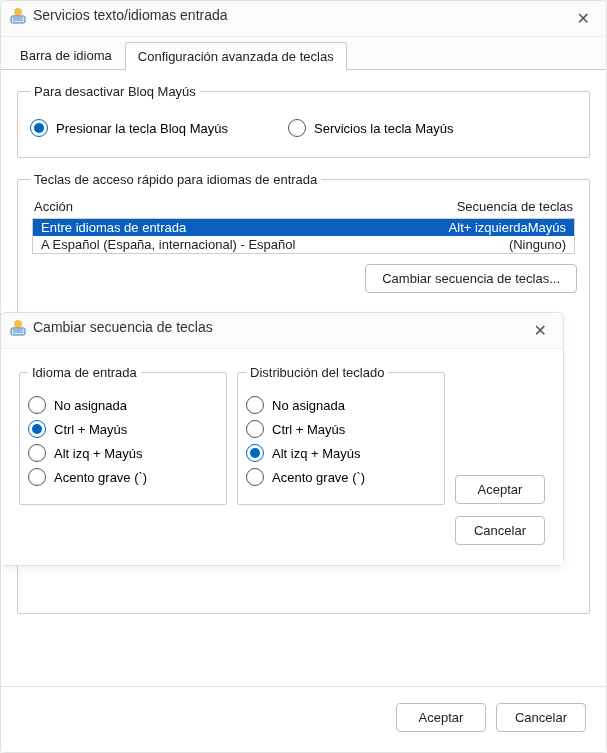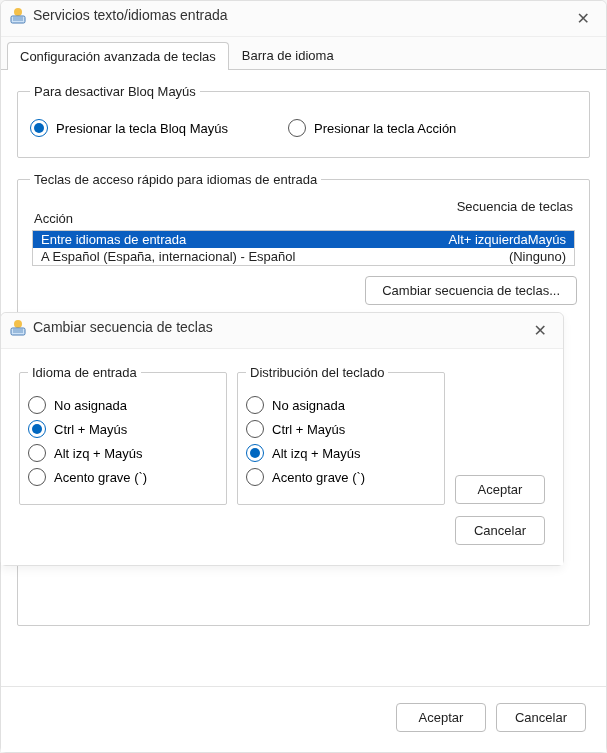--- a/index.html
+++ b/index.html
@@ -112,21 +112,21 @@
     display: flex;
     gap: 60px;
     align-items: flex-start;
     padding: 4px 0 2px 0;
   }
   .hotkey-header {
     display: flex;
     padding: 2px 4px 4px 4px;
     color: #222;
   }
-  .hotkey-header .col1 { flex: 1; margin-top: 12px; }
+  .hotkey-header .col1 { flex: 1; }
   .hotkey-list {
     border: 1px solid #ccc;
     margin: 0 2px;
   }
   .hotkey-row {
     display: flex;
     padding: 1px 8px;
     color: #222;
     align-items: flex-end;
   }
@@ -189,35 +189,35 @@
         <rect x="2" y="9" width="14" height="7" rx="1.5" fill="#cfe3f7" stroke="#4a7db5"></rect>
         <line x1="4" y1="11" x2="14" y2="11" stroke="#4a7db5" stroke-width="0.8"></line>
         <line x1="4" y1="13" x2="14" y2="13" stroke="#4a7db5" stroke-width="0.8"></line>
       </svg>
     </span>
     <span class="title">Servicios texto/idiomas entrada</span>
     <span class="closebtn">✕</span>
   </div>
 
   <div class="tabs">
+    <div class="tab">Barra de idioma</div>
     <div class="tab active">Configuración avanzada de teclas</div>
-    <div class="tab">Barra de idioma</div>
   </div>
 
   <div class="body">
     <fieldset class="group">
       <legend>Para desactivar Bloq Mayús</legend>
       <div class="caps-row">
         <div class="radio-row">
           <span class="radio checked"></span>
           <span>Presionar la tecla Bloq Mayús</span>
         </div>
         <div class="radio-row">
           <span class="radio"></span>
-          <span>Presionar la tecla Acción</span>
+          <span>Servicios la tecla Mayús</span>
         </div>
       </div>
     </fieldset>
 
     <fieldset class="group" style="padding-bottom:320px;">
       <legend>Teclas de acceso rápido para idiomas de entrada</legend>
       <div class="hotkey-header">
         <span class="col1">Acción</span>
         <span class="col2">Secuencia de teclas</span>
       </div>

